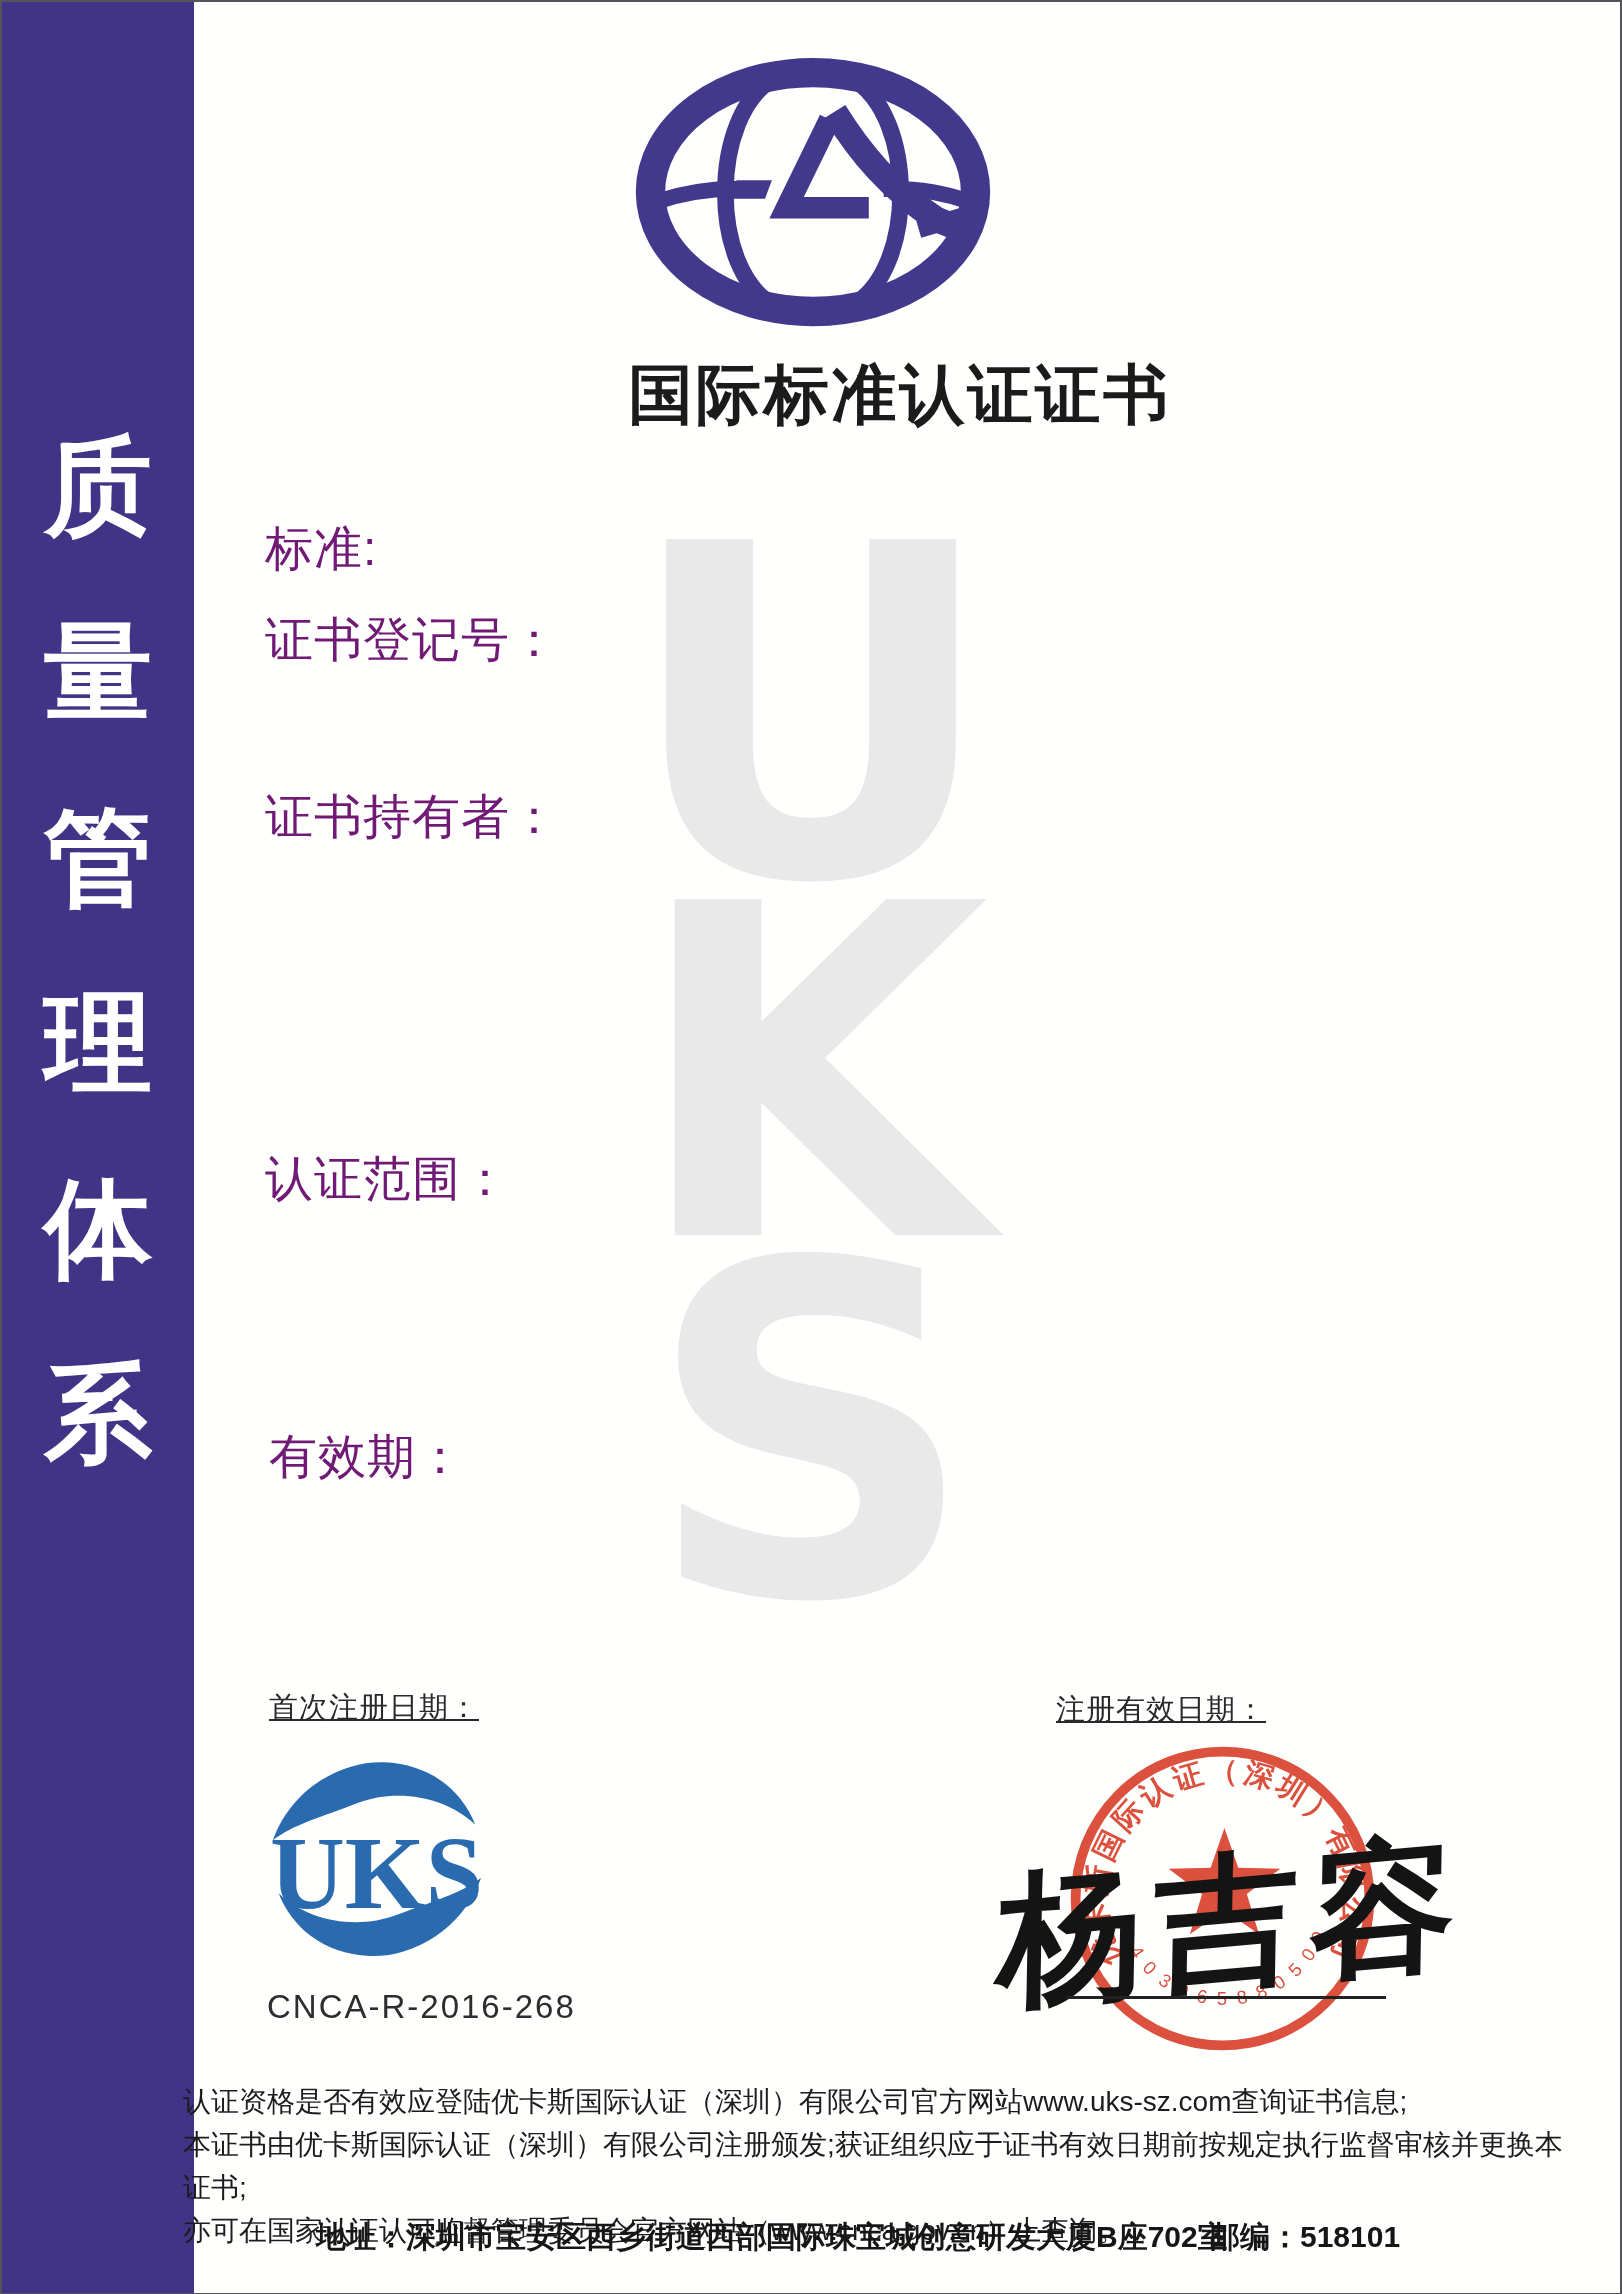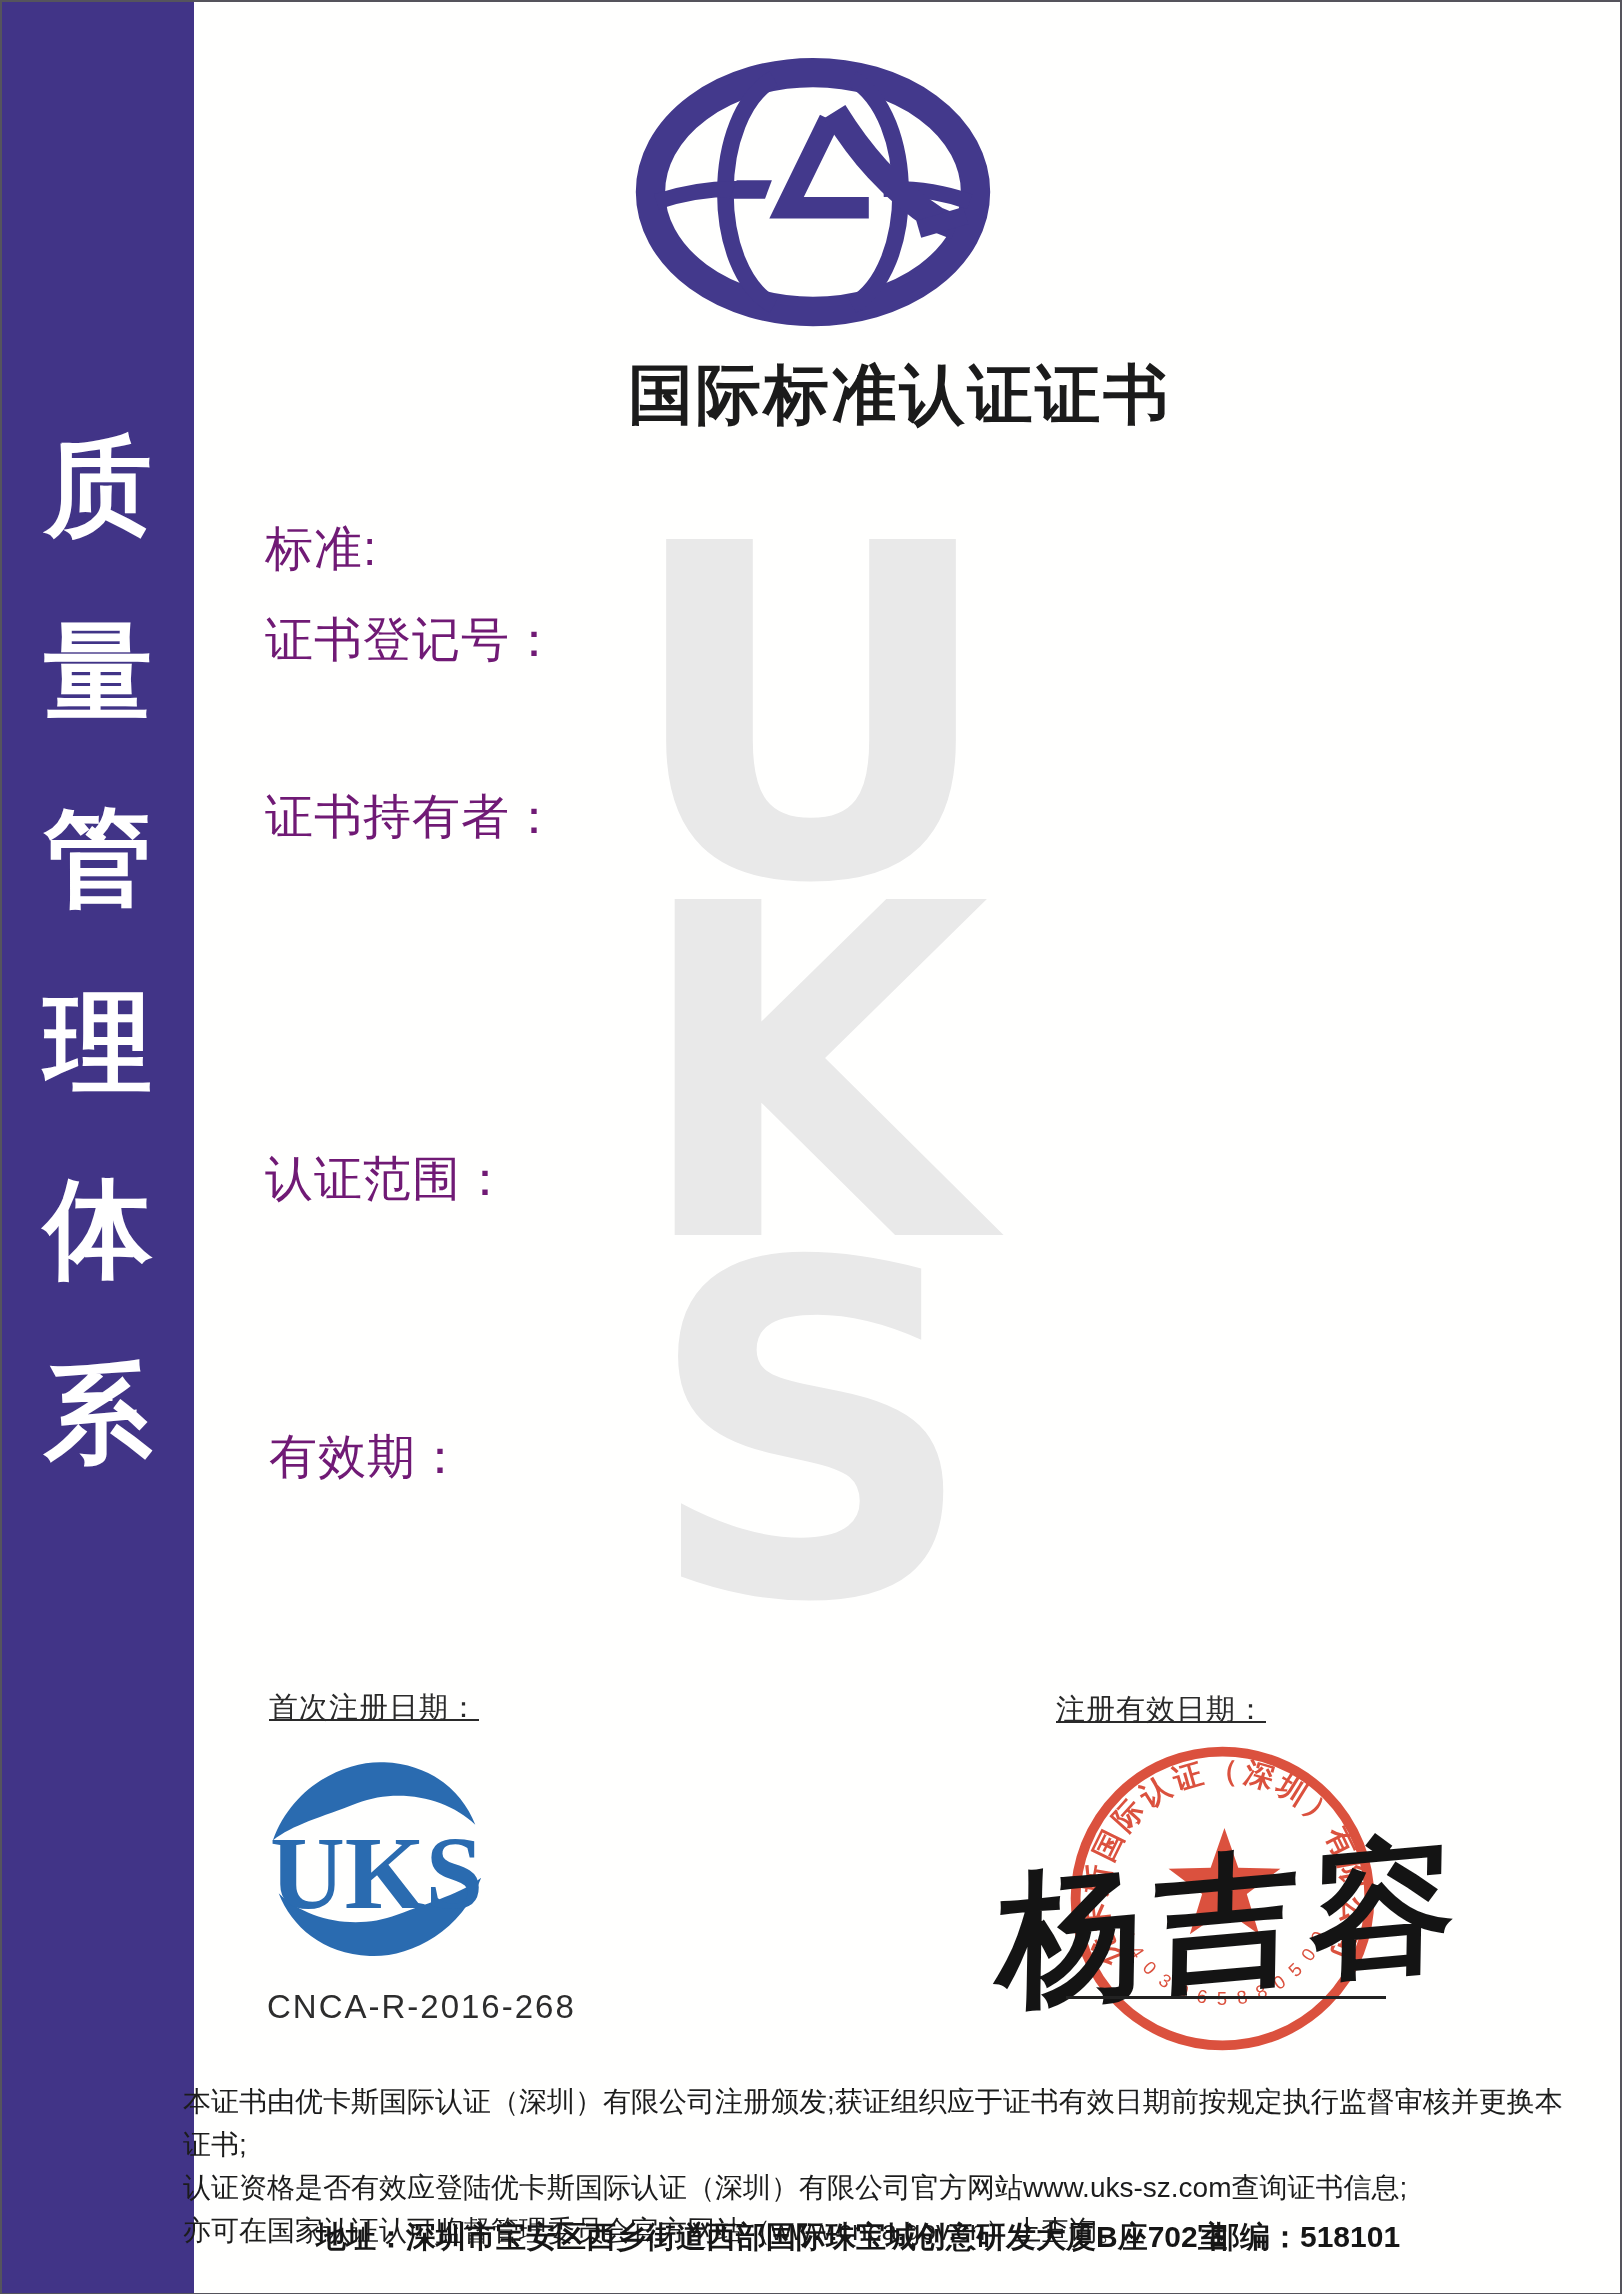--- a/index.html
+++ b/index.html
@@ -141,22 +141,22 @@
       <textPath href="#arcTop" startOffset="50%" text-anchor="middle">优卡斯国际认证（深圳）有限公司</textPath>
     </text>
     <text font-size="19" fill="#d8432e" letter-spacing="3">
       <textPath href="#arcBottom" startOffset="50%" text-anchor="middle">4 4 0 3 0 6 5 8 8 0 5 0 9</textPath>
     </text>
   </svg>
   <div class="signature">杨吉容</div>
   <div class="sign-line"></div>
 
   <div class="footer-lines">
+    <div>认证资格是否有效应登陆优卡斯国际认证（深圳）有限公司官方网站www.uks-sz.com查询证书信息;</div>
     <div>本证书由优卡斯国际认证（深圳）有限公司注册颁发;获证组织应于证书有效日期前按规定执行监督审核并更换本证书;</div>
-    <div>认证资格是否有效应登陆优卡斯国际认证（深圳）有限公司官方网站www.uks-sz.com查询证书信息;</div>
     <div>亦可在国家认证认可监督管理委员会官方网站（www.cnca.gov.cn）上查询。</div>
   </div>
   <div class="address-row">
     <span class="address">地址：深圳市宝安区西乡街道西部国际珠宝城创意研发大厦B座702室</span>
     <span class="postal">邮编：518101</span>
   </div>
 
 </div>
 
 

